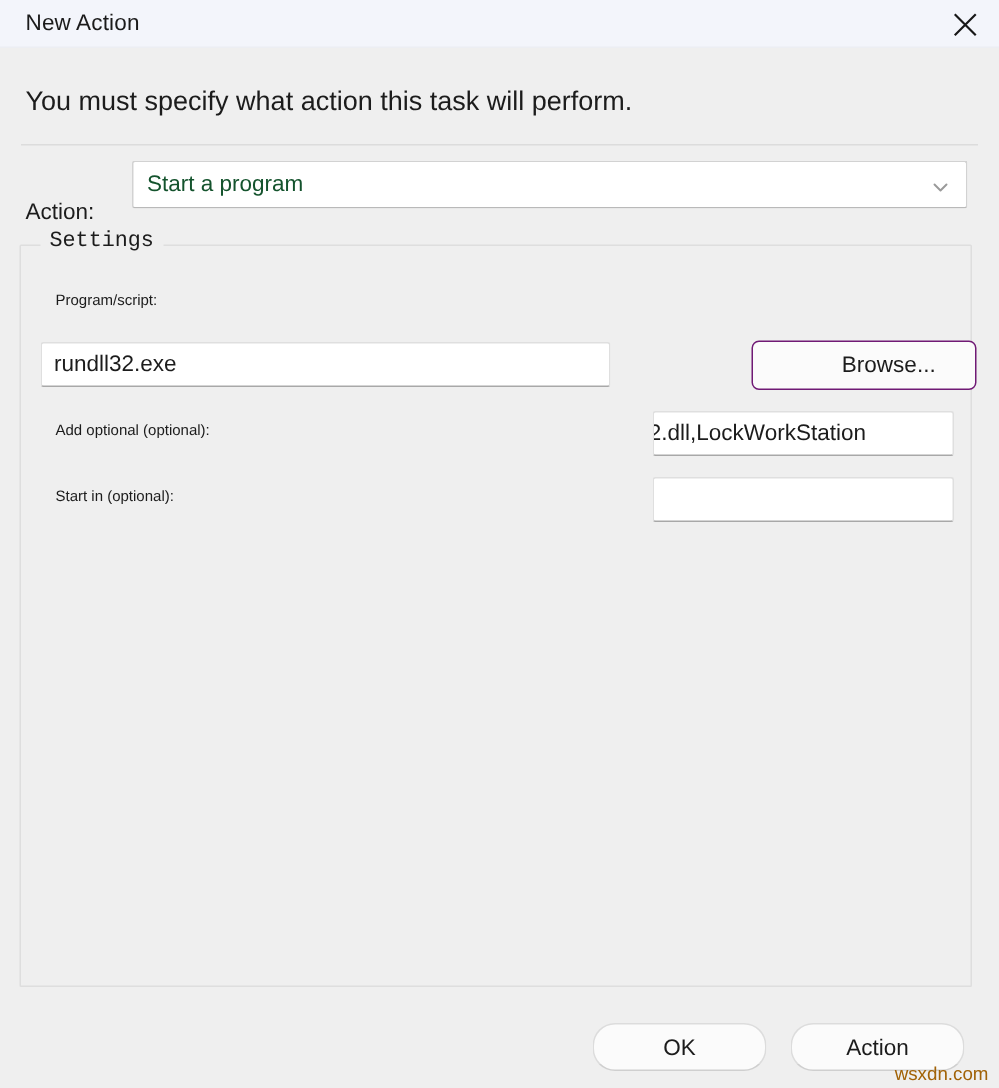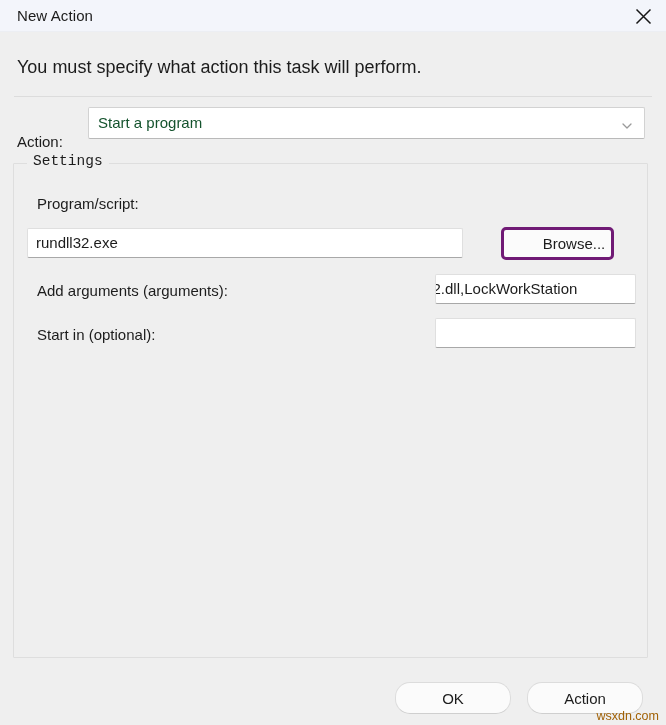--- a/index.html
+++ b/index.html
@@ -124,21 +124,21 @@
     background: #efefef;
     font-size: 14.5px;
     color: #1c1c1c;
     white-space: nowrap;
     font-family: Liberation Mono, monospace;
   }
 
   
   .field-label {
     position: absolute;
-    font-size: 15px;
+    font-size: 10px;
     color: #1c1c1c;
     white-space: nowrap;
   }
   .lbl-program { left: 37px; top: 195px; }
   .lbl-args    { left: 37px; top: 282px; }
   .lbl-startin { left: 37px; top: 326px; }
 
   .textbox {
     position: absolute;
     background: #ffffff;
@@ -150,39 +150,39 @@
     cursor: text;
   }
   .textbox-text {
     position: absolute;
     top: 5px;
     font-size: 15px;
     color: #1c1c1c;
     white-space: nowrap;
   }
 
-  .tb-program { left: 27px; top: 228px; width: 436px; height: 30px; }
+  .tb-program { left: 27px; top: 228px; width: 380px; height: 30px; }
   .tb-program .textbox-text { left: 8px; }
 
   .tb-args { left: 435px; top: 274px; width: 201px; height: 30px; }
   
   .tb-args .textbox-text { left: -41px; }
 
   .tb-startin { left: 435px; top: 318px; width: 201px; height: 30px; }
   .tb-startin .textbox-text { left: 8px; }
 
   
   .browse-btn {
     position: absolute;
     left: 501px;
     top: 227px;
-    width: 113px;
+    width: 150px;
     height: 33px;
     background: #fbfbfb;
-    border: 3px solid #701a75;
+    border: 1px solid #701a75;
     border-radius: 5px;
     box-sizing: border-box;
     display: flex;
     align-items: center;
     justify-content: center;
     font-size: 15px;
     color: #1c1c1c;
     cursor: default;
     padding-left: 33px;
   }
@@ -247,21 +247,21 @@
 
 <div class="groupbox"></div>
 <div class="group-legend">Settings</div>
 
 <div class="field-label lbl-program">Program/script:</div>
 <div class="textbox tb-program">
   <span class="textbox-text">rundll32.exe</span>
 </div>
 <div class="browse-btn">Browse...</div>
 
-<div class="field-label lbl-args">Add arguments (arguments):</div>
+<div class="field-label lbl-args">Add optional (optional):</div>
 <div class="textbox tb-args">
   <span class="textbox-text">user32.dll,LockWorkStation</span>
 </div>
 
 <div class="field-label lbl-startin">Start in (optional):</div>
 <div class="textbox tb-startin">
   <span class="textbox-text"></span>
 </div>
 
 <div class="footer-btn btn-ok">OK</div>

